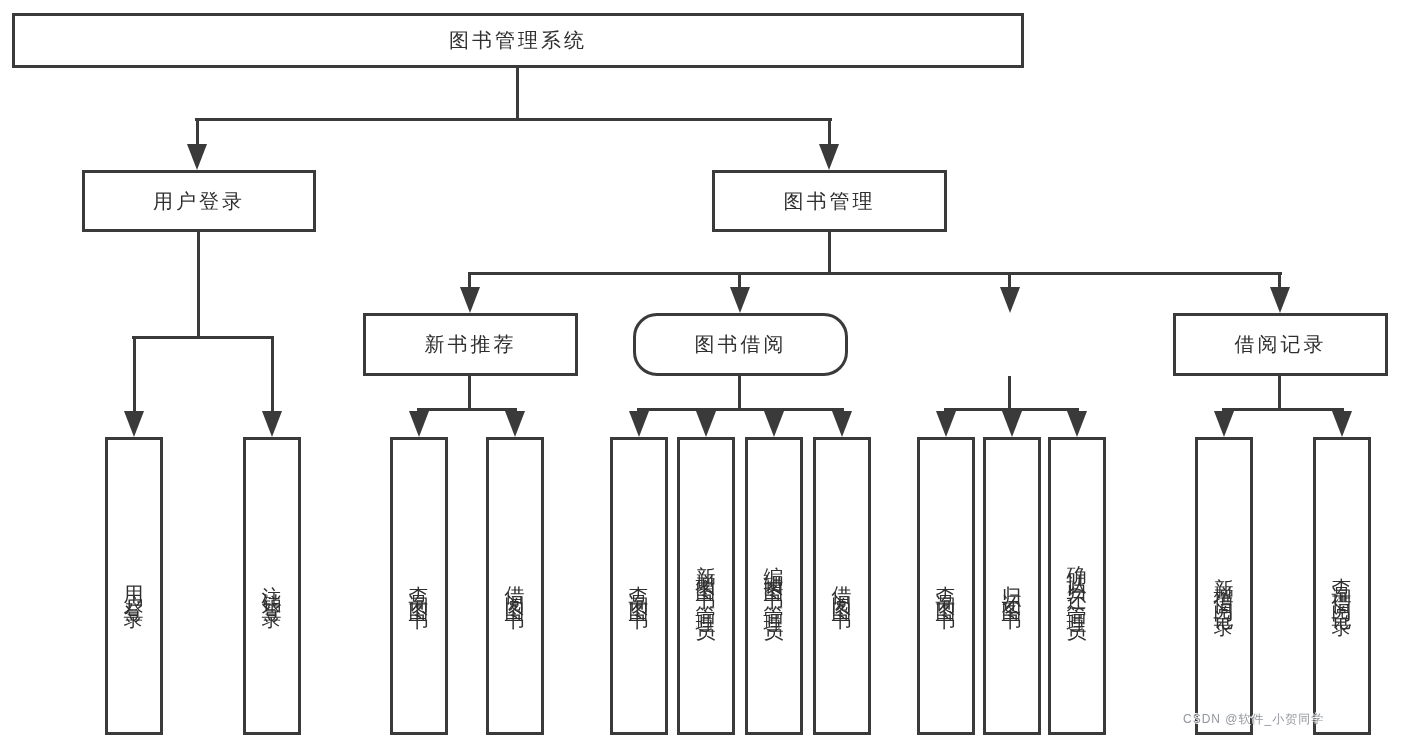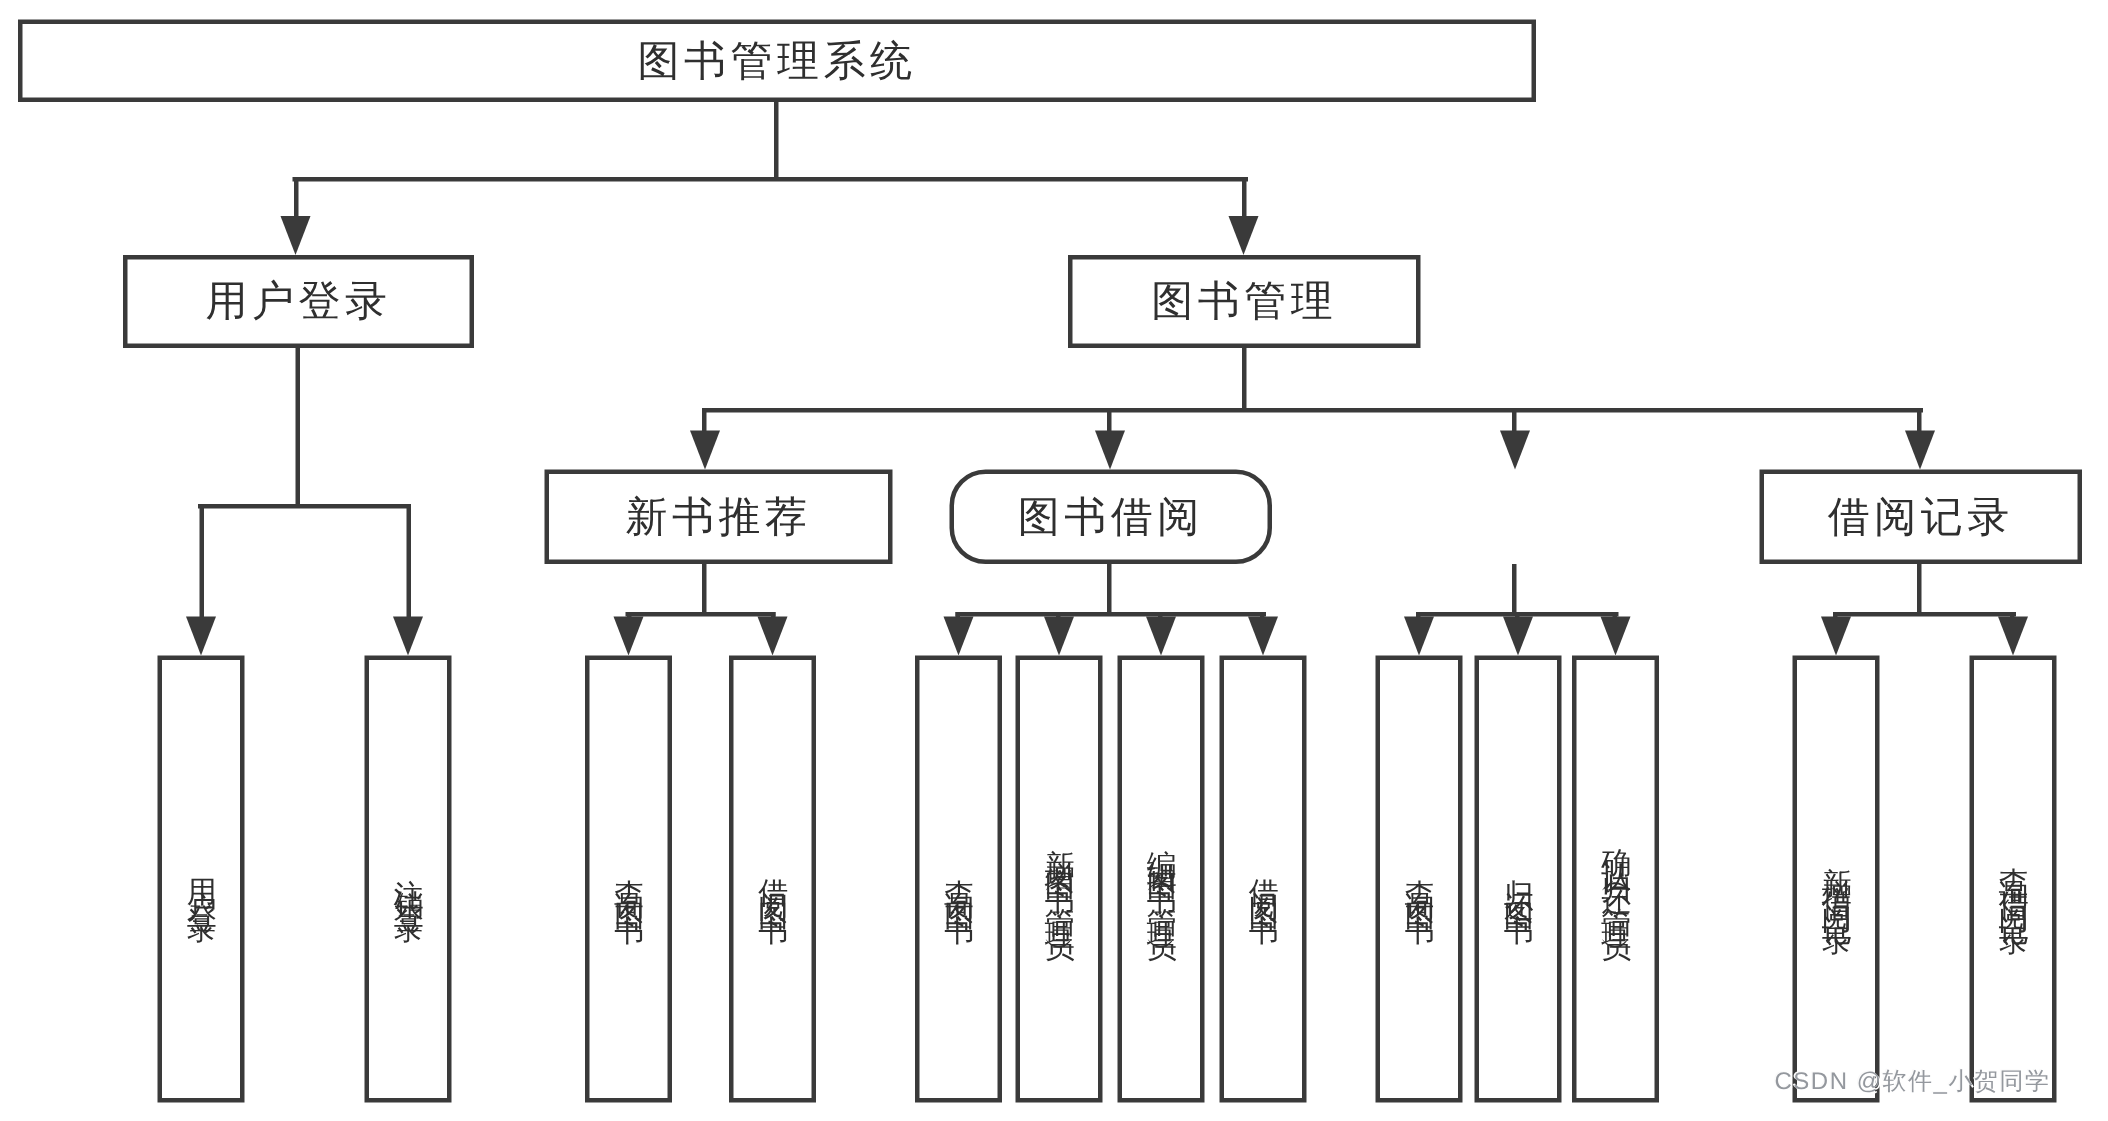--- a/index.html
+++ b/index.html
@@ -14,42 +14,42 @@
   .canvas{position:relative;width:1405px;height:747px;background:var(--background);}
   .box{
     position:absolute;
     border:3px solid var(--line);
     background:#fff;
     display:flex;
     align-items:center;
     justify-content:center;
     color:var(--text);
   }
-  .box.h{font-size:28px;letter-spacing:3px;justify-content:center;}
+  .box.h{font-size:20px;letter-spacing:3px;justify-content:center;}
   .box.v{font-size:20px;}
   .box.v .vtext{
     writing-mode:vertical-rl;
     text-orientation:mixed;
     letter-spacing:8px;
     line-height:1;
     color:var(--text);
   }
   .vline{position:absolute;width:3px;background:var(--line);}
   .hline{position:absolute;height:3px;background:var(--line);}
   .arrow{
     position:absolute;
     width:0;height:0;
     border-left:10px solid transparent;
     border-right:10px solid transparent;
     border-top:26px solid var(--line);
   }
   .watermark{
     position:absolute;
     left:1183px;top:711px;
-    font-size:16px;
+    font-size:12px;
     letter-spacing:1px;
     color:var(--watermark);
     text-shadow:1px 1px 0 #ffffff,-1px -1px 0 #fafafa;
     white-space:nowrap;
   }
 </style>
 </head>
 <body>
 
 <div class="canvas">
@@ -83,21 +83,21 @@
   <div class="hline" style="left:468px;top:272px;width:814px;"></div>
   <div class="vline" style="left:468px;top:272px;height:18px;"></div>
   <div class="arrow" style="left:460px;top:287px;"></div>
   <div class="vline" style="left:738px;top:272px;height:18px;"></div>
   <div class="arrow" style="left:730px;top:287px;"></div>
   <div class="vline" style="left:1008px;top:272px;height:18px;"></div>
   <div class="arrow" style="left:1000px;top:287px;"></div>
   <div class="vline" style="left:1278px;top:272px;height:18px;"></div>
   <div class="arrow" style="left:1270px;top:287px;"></div>
 
-  <div class="box h" style="left:363px;top:313px;width:232px;height:63px;">
+  <div class="box h" style="left:363px;top:313px;width:215px;height:63px;">
     <span>新书推荐</span>
   </div>
   <div class="box h" style="left:633px;top:313px;width:215px;height:63px;border-radius:24px;">
     <span>图书借阅</span>
   </div>
   <div class="box h" style="left:1173px;top:313px;width:215px;height:63px;">
     <span>借阅记录</span>
   </div>
 
   <div class="vline" style="left:468px;top:376px;height:32px;"></div>

